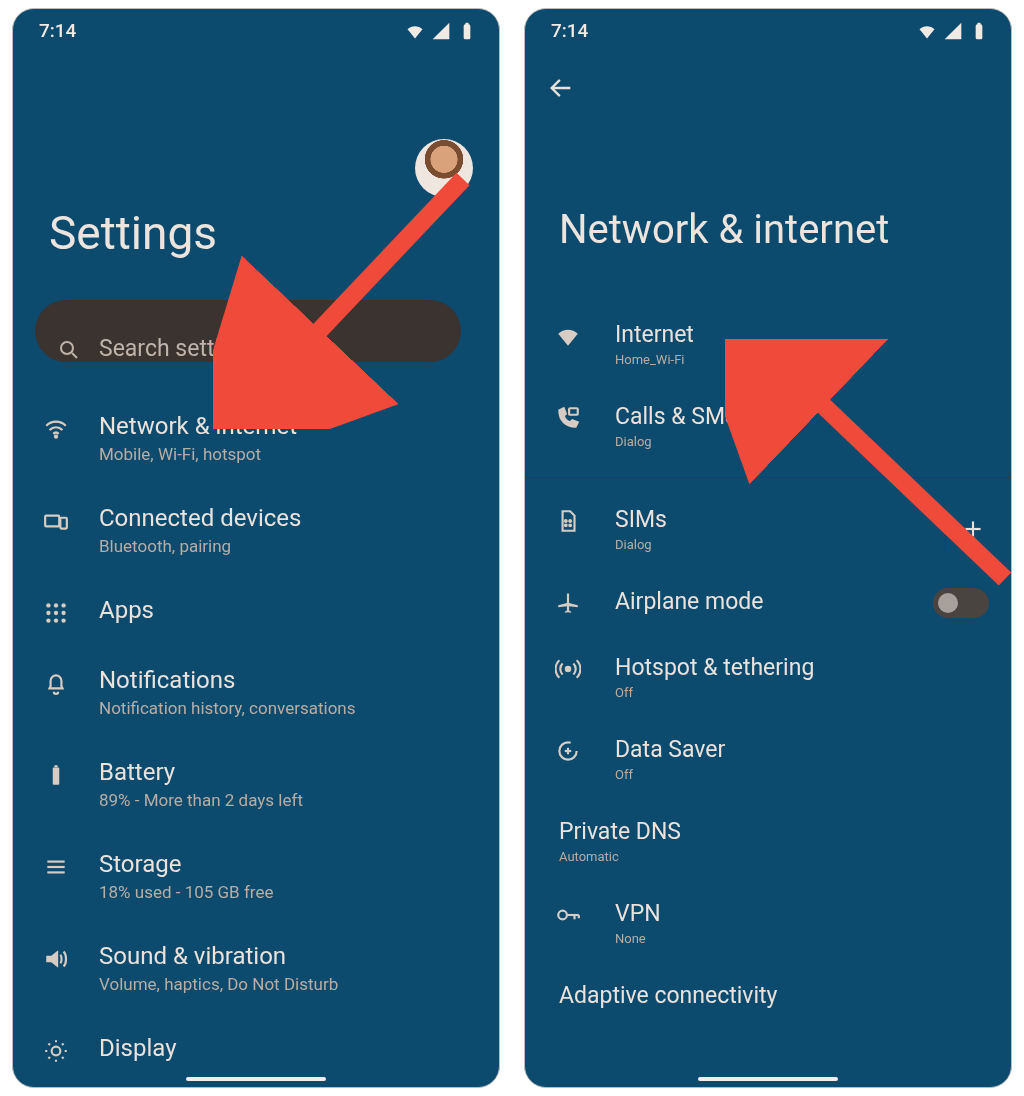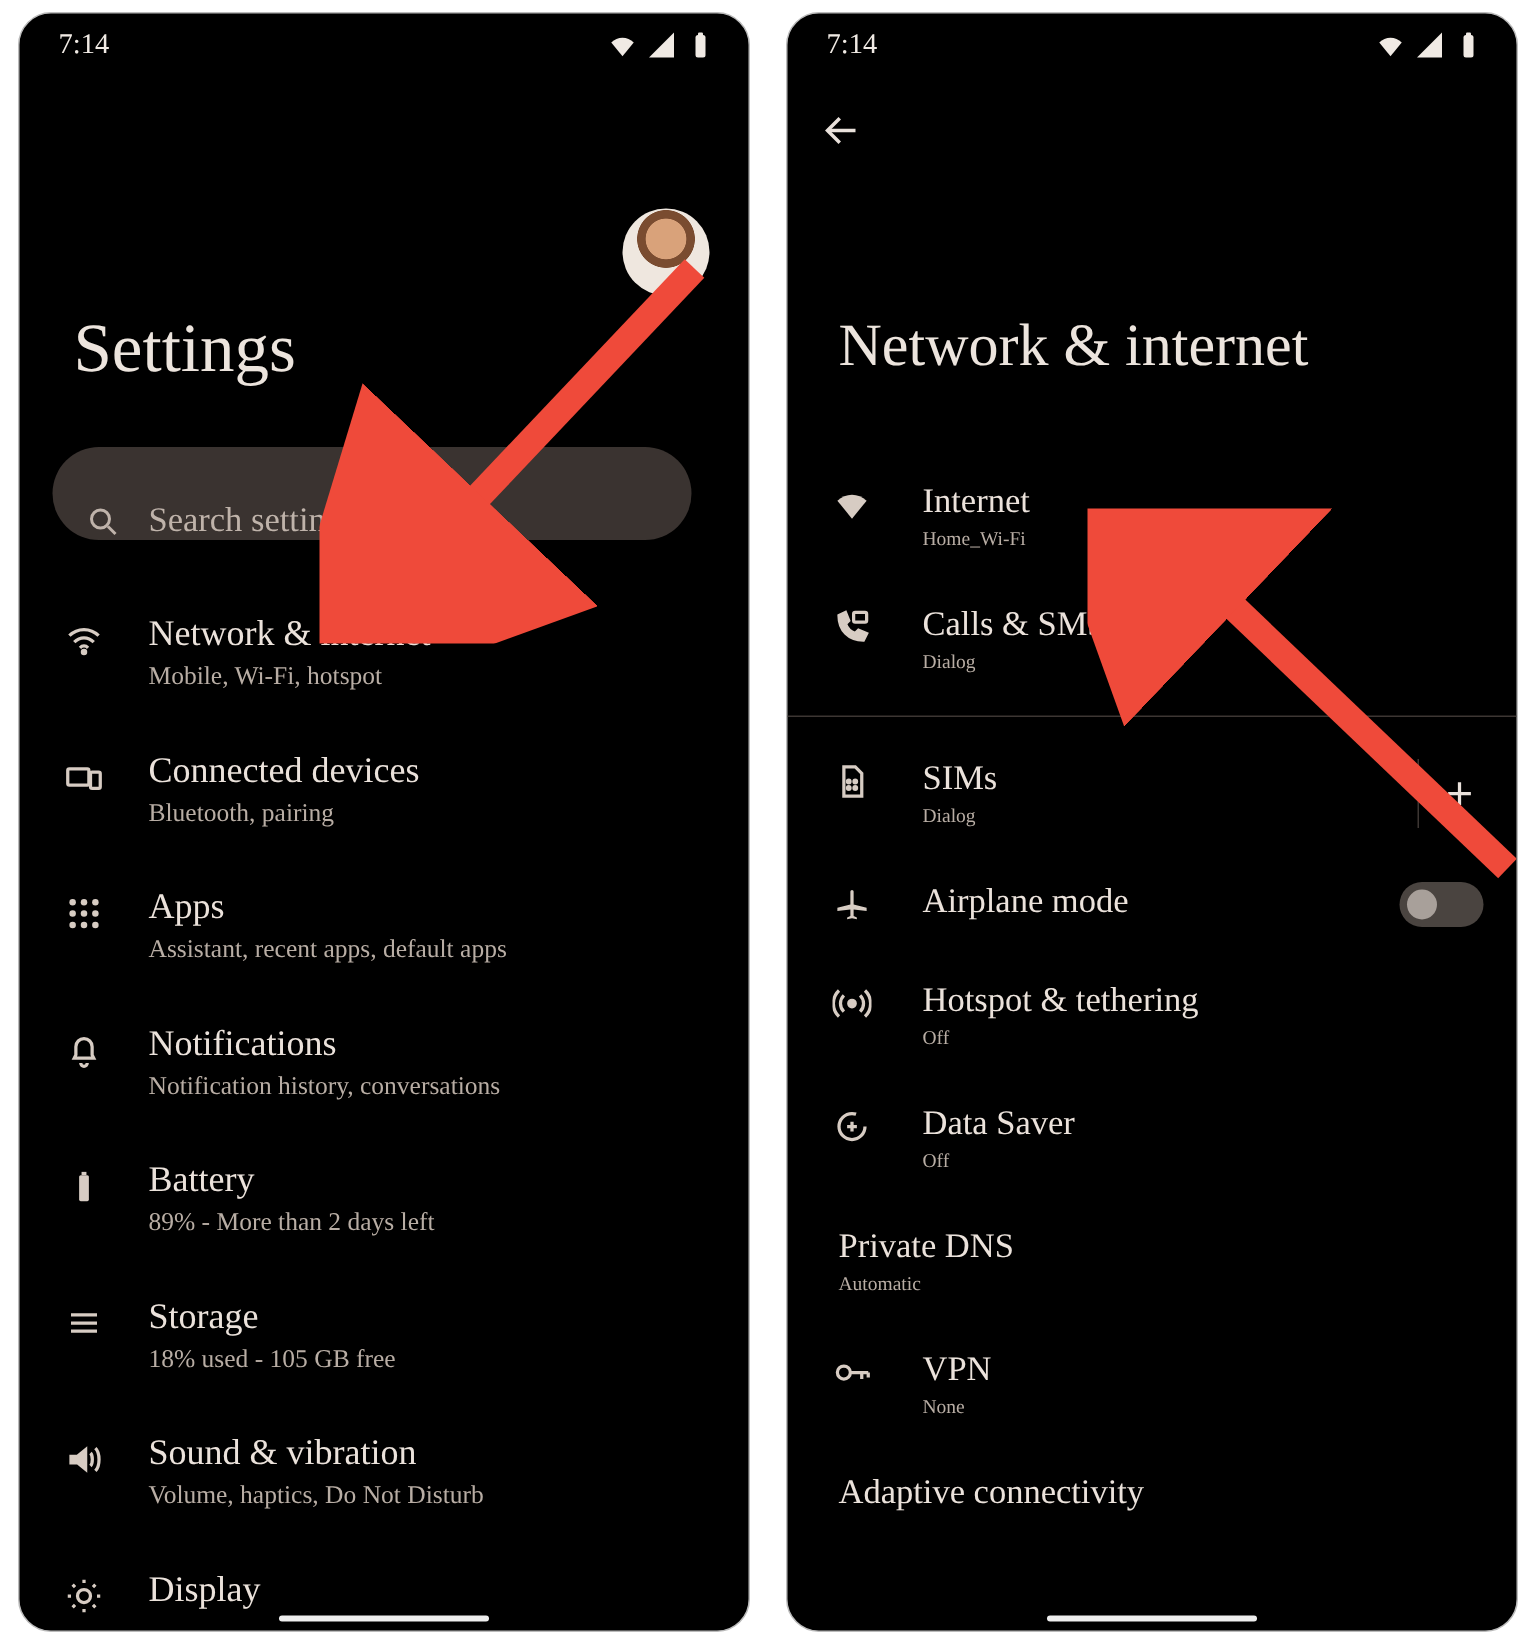--- a/index.html
+++ b/index.html
@@ -8,27 +8,26 @@
     font-family: 'Roboto', 'Helvetica Neue', Arial, sans-serif;
     width: 1024px;
     height: 1096px;
     display: flex;
     gap: 24px;
     padding: 8px 12px;
   }
   .phone {
     width: 490px;
     height: 1080px;
-    background: #000000;
+    background: #0c4a6e;
     border-radius: 22px;
     border: 1px solid #bbb;
     overflow: hidden;
     position: relative;
     color: #e9e1db;
-    font-family: Liberation Serif, serif;
   }
   .status-bar {
     display: flex;
     justify-content: space-between;
     align-items: center;
     padding: 10px 22px 4px 26px;
     font-size: 19px;
     font-weight: 500;
     color: #f0eae4;
   }
@@ -214,21 +213,20 @@
               <circle cx="5" cy="12" r="2"></circle>
               <circle cx="12" cy="12" r="2"></circle>
               <circle cx="19" cy="12" r="2"></circle>
               <circle cx="5" cy="19" r="2"></circle>
               <circle cx="12" cy="19" r="2"></circle>
               <circle cx="19" cy="19" r="2"></circle>
             </svg>
           </span>
         <div class="row-text">
           <span class="row-title">Apps</span>
-          <span class="row-sub">Assistant, recent apps, default apps</span>
         </div>
       </div>
       <div class="row">
         <span class="row-icon">
             <svg viewBox="0 0 24 24" fill="none" stroke="currentColor" stroke-width="2">
               <path d="M6 17h12l-1-2v-5a5 5 0 0 0-10 0v5l-1 2z"></path>
               <path d="M10 20a2 2 0 0 0 4 0"></path>
             </svg>
           </span>
         <div class="row-text">

